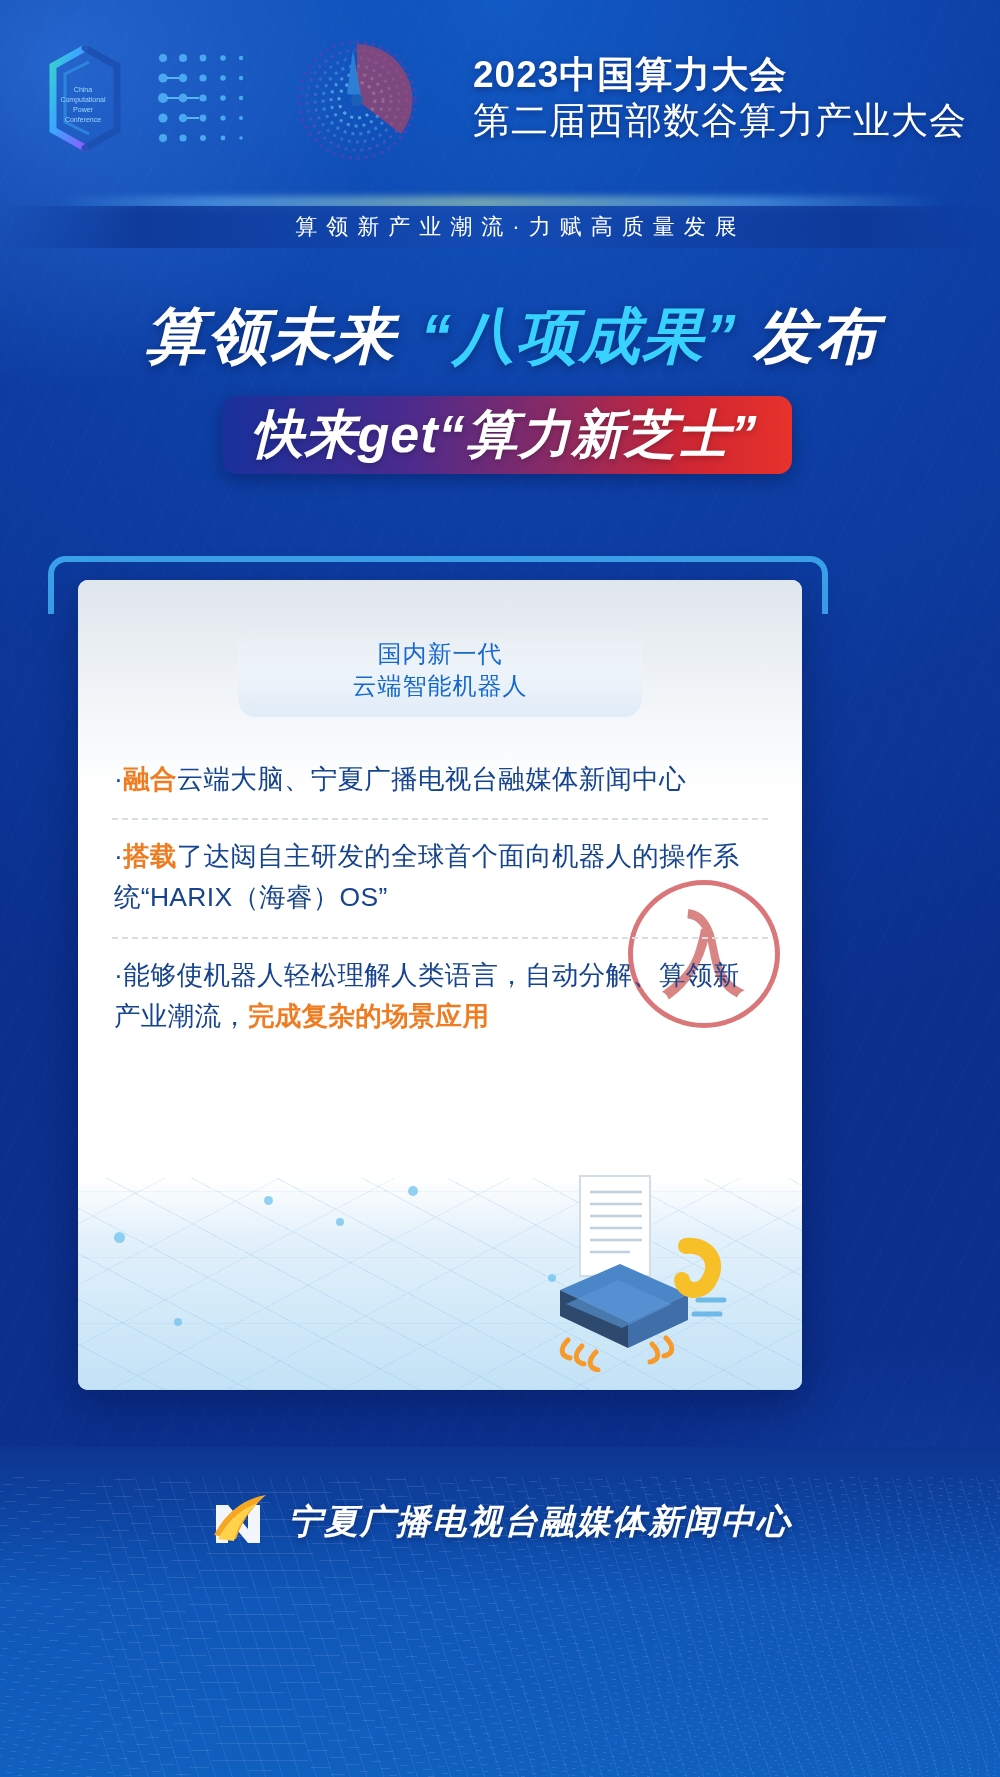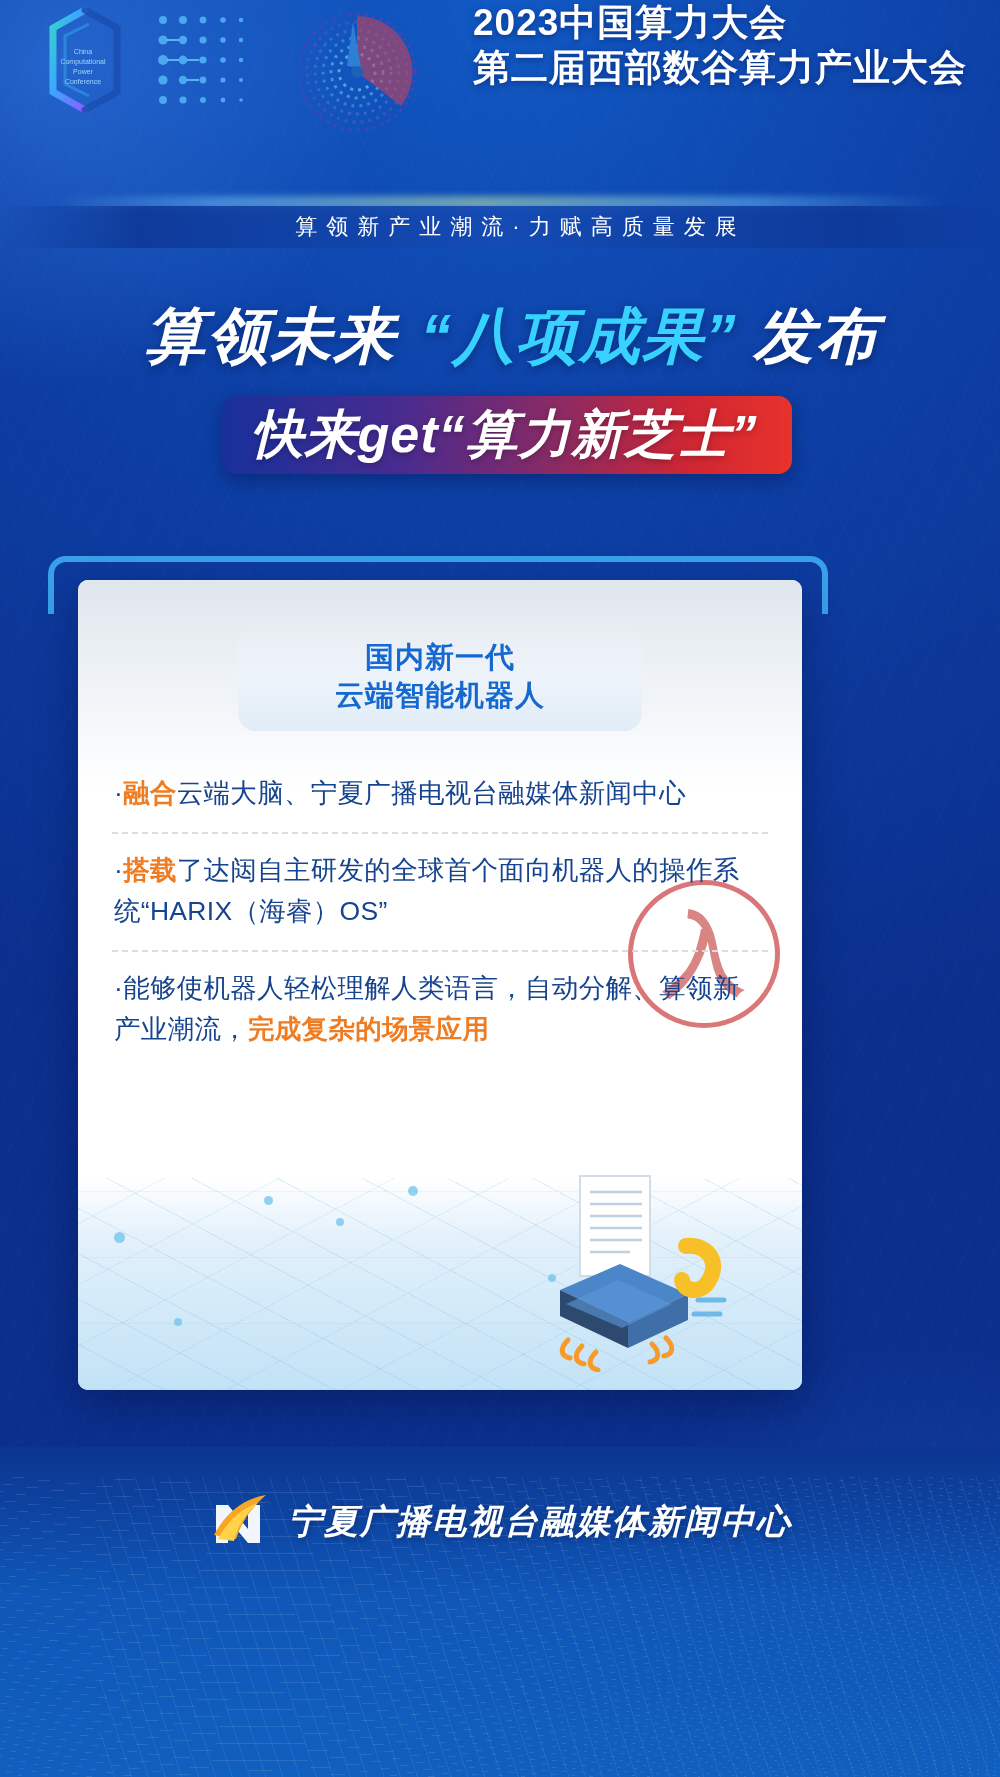--- a/index.html
+++ b/index.html
@@ -30,28 +30,28 @@
     pointer-events:none;
   }
   .glow-br{
     position:absolute; right:-200px; bottom:-160px; width:700px; height:620px;
     background:radial-gradient(circle at 60% 60%, rgba(50,130,240,.30), rgba(50,130,240,0) 62%);
     pointer-events:none;
   }
 
   
   .header{ position:absolute; left:0; top:0; width:1000px; height:195px;
-           display:flex; justify-content:center; gap:22px;border-radius:15px; }
+           display:flex; align-items:center; justify-content:center; gap:22px;border-radius:15px; }
   .logo-hex{ width:118px; height:120px; position:relative; flex:0 0 auto; }
   .logo-dots{ width:108px; height:120px; position:relative; flex:0 0 auto; margin-left:-24px;}
   .logo-fan{ width:150px; height:140px; position:relative; flex:0 0 auto; margin-left:6px;}
   .header-titles{ margin-left:16px; }
   .ht1{ font-size:37px; font-weight:bold; color:#ffffff; letter-spacing:1px;
         line-height:1.22; text-shadow:0 2px 6px rgba(0,20,80,.5); white-space:nowrap;}
-  .ht2{ font-size:37px; font-weight:bold; color:#ffffff; letter-spacing:1px;
+  .ht2{ font-size:37px; font-weight:normal; color:#ffffff; letter-spacing:1px;
         line-height:1.22; text-shadow:0 2px 6px rgba(0,20,80,.5); white-space:nowrap;}
 
   
   .tagline-wrap{ position:absolute; left:0; top:196px; width:1000px; height:58px; }
   .tagline-glow{
     position:absolute; left:55px; top:0; width:890px; height:14px;
     background:linear-gradient(90deg, rgba(40,90,190,0) 0%, rgba(120,200,255,.45) 18%,
       rgba(190,230,170,.55) 48%, rgba(120,200,255,.45) 78%, rgba(40,90,190,0) 100%);
     filter:blur(3px);
   }
@@ -119,21 +119,21 @@
   .bdot{ position:absolute; border-radius:50%; background:#6fc3ec; opacity:.75; }
 
   .card-inner{ position:absolute; inset:0; padding:46px 34px 0 34px; }
 
   .card-title-pill{
     position:relative; margin:0 auto; width:404px; padding:12px 0 16px;
     border-radius:18px;
     background:linear-gradient(180deg, rgba(255,255,255,0) 0%, rgba(236,243,250,.95) 55%, rgba(225,236,247,1) 100%);
     text-align:center;
   }
-  .card-title-line{ font-size:29px; font-weight:bold; color:#1468cf; line-height:1.32; letter-spacing:1px;}
+  .card-title-line{ font-size:24px; font-weight:normal; color:#1468cf; line-height:1.32; letter-spacing:1px;}
 
   .bullets{ margin-top:26px; position:relative; z-index:3;}
   .bullet{ padding:16px 2px 18px 2px; }
   .bullet + .bullet{ border-top:2px dashed #d7dde4; }
   .btext{ font-size:26.5px; line-height:1.55; color:#17448f; letter-spacing:.3px; }
   .hi{ color:#f07c22; font-weight:bold; }
 
   
   .stamp{
     position:absolute; right:22px; top:300px; width:152px; height:148px;

